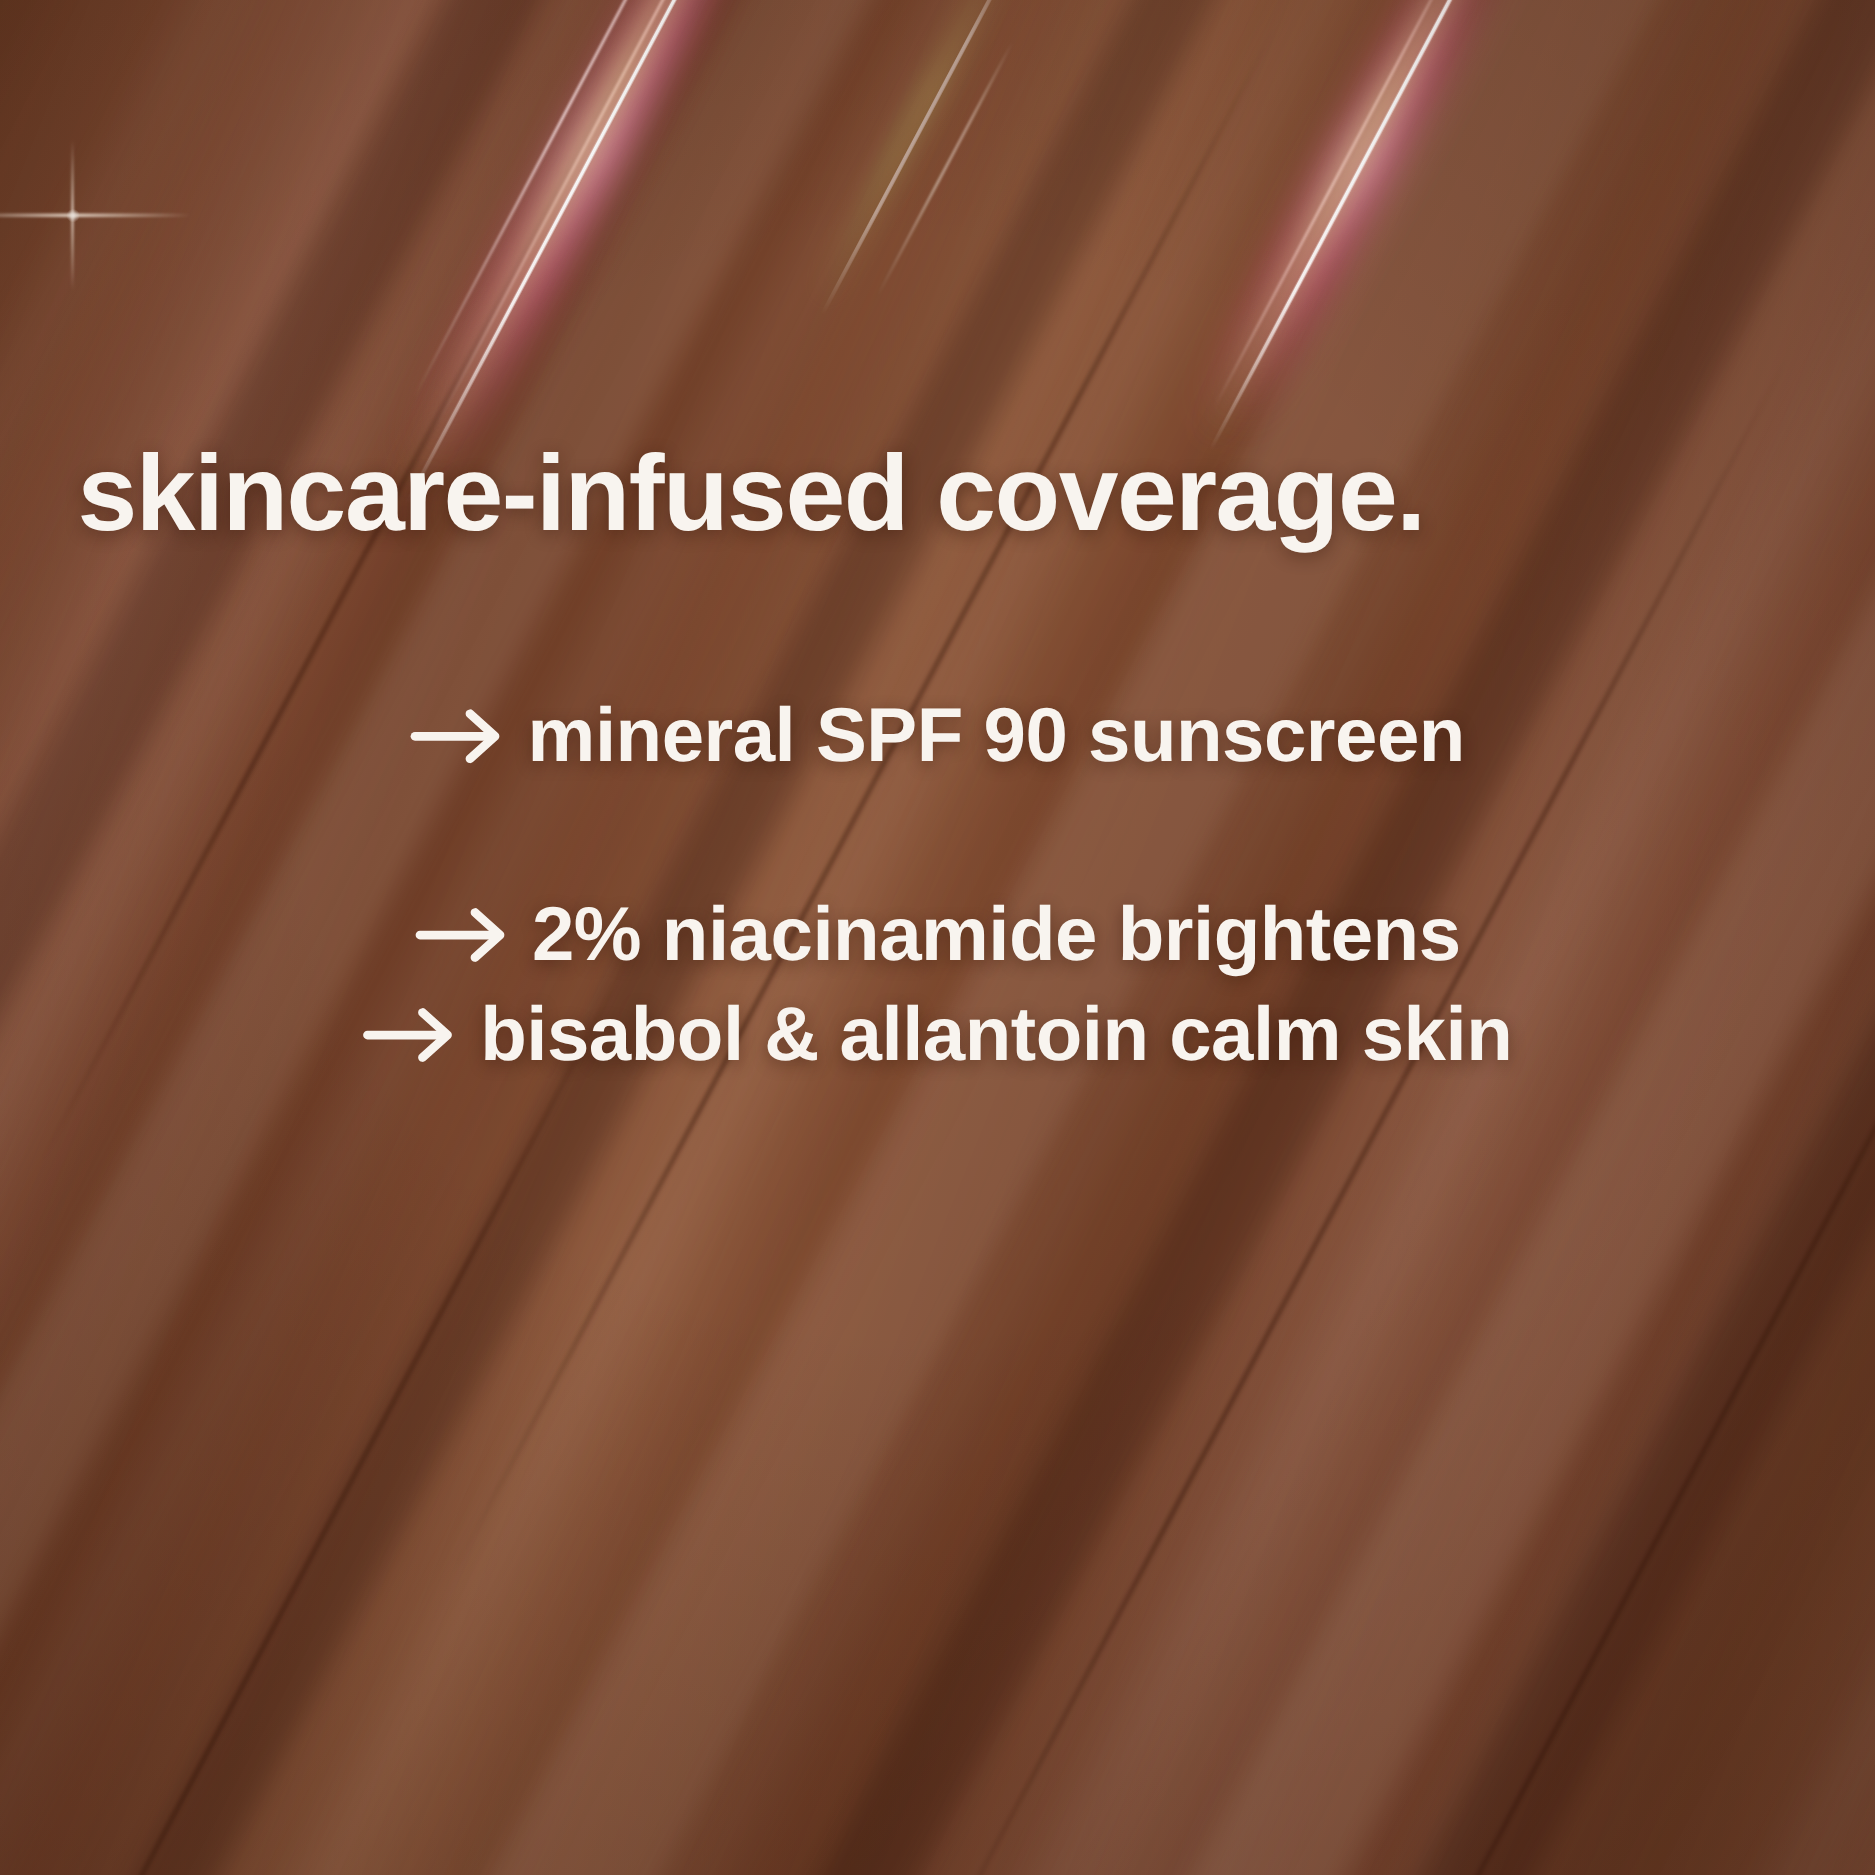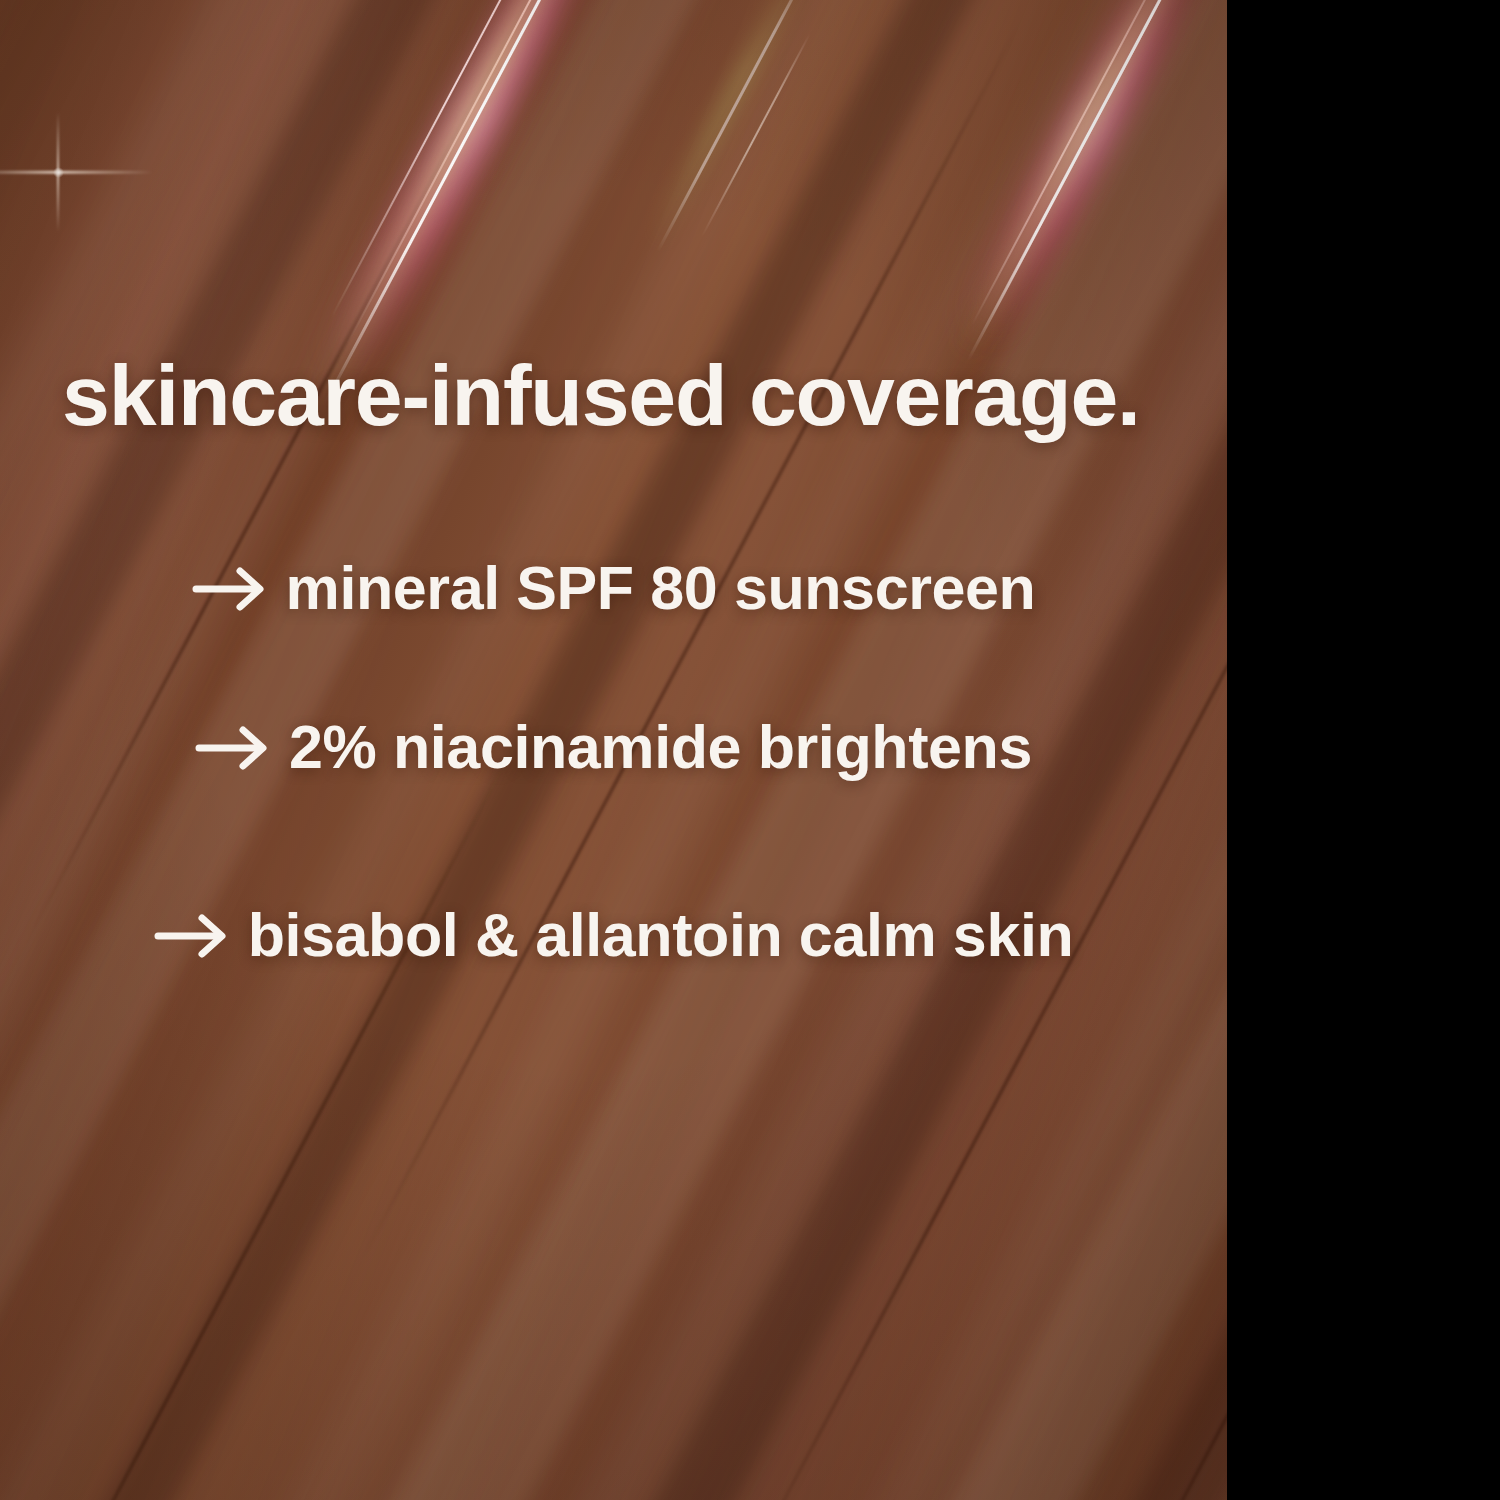--- a/index.html
+++ b/index.html
@@ -3,21 +3,21 @@
 <meta charset="utf-8">
 <style>
   html, body {
     margin: 0;
     padding: 0;
     background: #000;
   }
 
   .canvas {
     position: relative;
-    width: 1227px;
+    width: 1500px;
     height: 1500px;
     overflow: hidden;
     background: #4d7c0f;
     font-family: "Liberation Sans", sans-serif;
   }
 
   
   .bg-base {
     position: absolute;
     inset: 0;
@@ -223,21 +223,21 @@
   .bullet .arrow {
     display: inline-block;
     vertical-align: -4px;
     margin-right: 14px;
     font-weight: 400;
   }
   .arrow svg { display: block; }
 
   .b1 { margin-top: 0px; }
   .b2 { margin-top: 78px; }
-  .b3 { margin-top: 108px; }
+  .b3 { }
 </style>
 </head>
 <body>
 
 <div class="canvas">
 
   <div class="bg-base"></div>
   <div class="bg-bands"></div>
   <div class="bg-bands2"></div>
 
@@ -292,21 +292,21 @@
 
     <div class="bullets">
 
       <div class="bullet b1">
         <span class="line">
           <span class="arrow">
             <svg width="80" height="48" viewBox="0 0 80 48" aria-hidden="true">
               <path d="M4 24 H66" stroke="#f8f4ef" stroke-width="7" stroke-linecap="round" fill="none"></path>
               <path d="M48 6 L68 24 L48 42" stroke="#f8f4ef" stroke-width="7" stroke-linecap="round" stroke-linejoin="round" fill="none"></path>
             </svg>
-          </span><span>mineral SPF 80 sunscreen</span>
+          </span><span>mineral SPF 90 sunscreen</span>
         </span>
       </div>
 
       <div class="bullet b2">
         <span class="line">
           <span class="arrow">
             <svg width="80" height="48" viewBox="0 0 80 48" aria-hidden="true">
               <path d="M4 24 H66" stroke="#f8f4ef" stroke-width="7" stroke-linecap="round" fill="none"></path>
               <path d="M48 6 L68 24 L48 42" stroke="#f8f4ef" stroke-width="7" stroke-linecap="round" stroke-linejoin="round" fill="none"></path>
             </svg>

